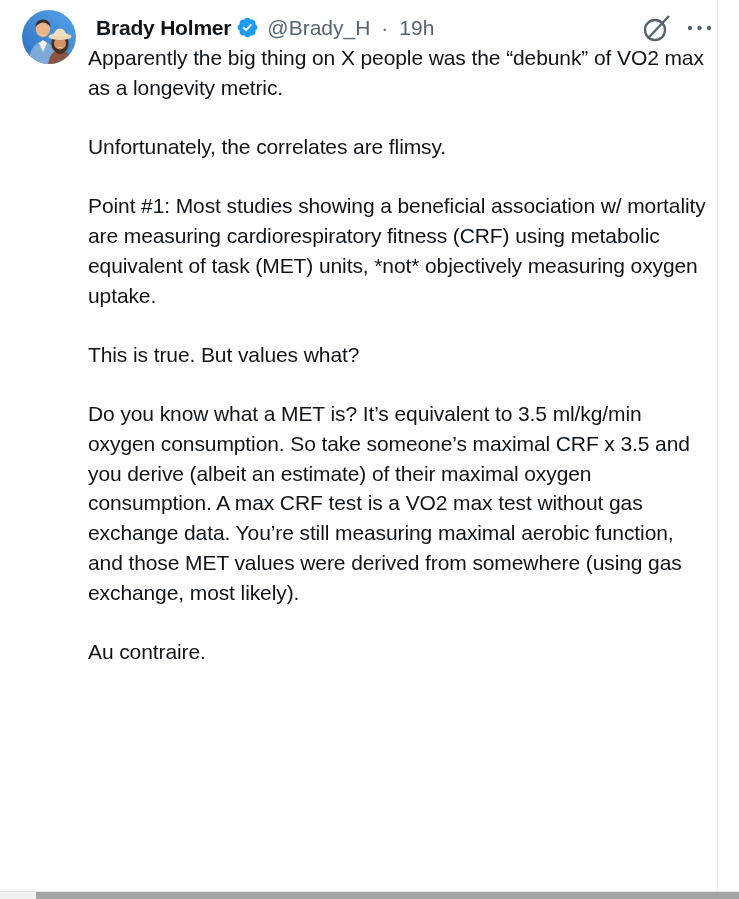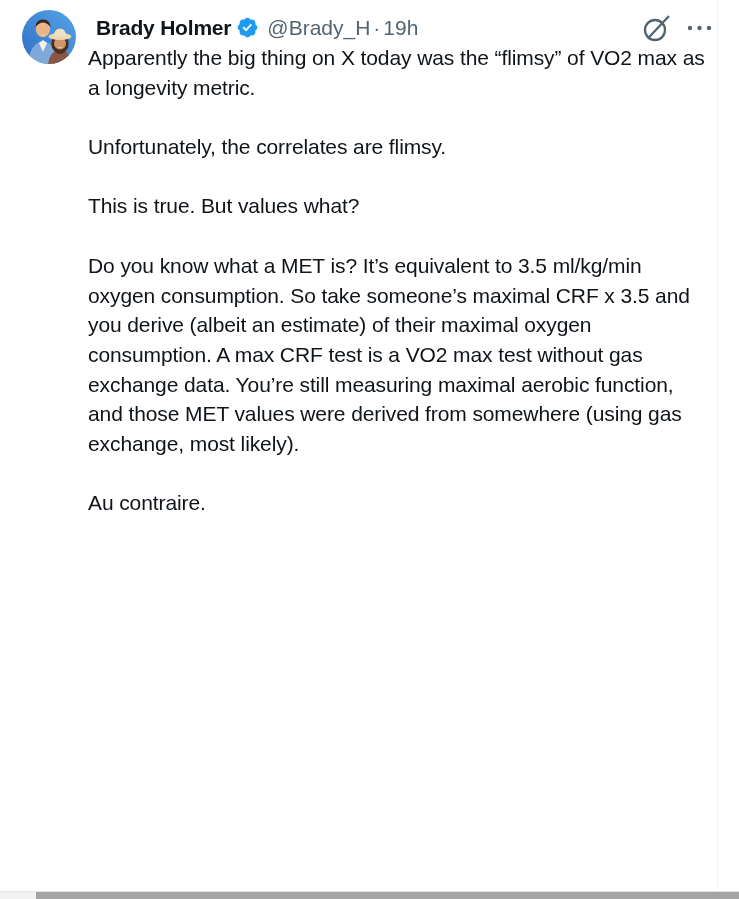--- a/index.html
+++ b/index.html
@@ -59,21 +59,21 @@
     display: inline-flex;
     align-items: center;
   }
   .handle-group {
     margin-left: 8px;
     font-size: 21px;
     font-weight: 400;
     color: #536471;
     display: inline-flex;
     align-items: center;
-    gap: 3px;
+    gap: 11px;
   }
   .handle { cursor: pointer; }
   .header-icons {
     margin-left: auto;
     display: flex;
     align-items: center;
     gap: 16px;
   }
   .icon-btn {
     background: none;
@@ -167,22 +167,23 @@
             <svg width="25" height="6" viewBox="0 0 25 6">
               <circle cx="3" cy="3" r="2.2" fill="#536471"></circle>
               <circle cx="12.5" cy="3" r="2.2" fill="#536471"></circle>
               <circle cx="22" cy="3" r="2.2" fill="#536471"></circle>
             </svg>
           </button>
         </span>
       </div>
 
       <div class="tweet-text">
-          <p>Apparently the big thing on X today was the “flimsy” of VO2 max as a longevity metric.</p>
+          <p>Apparently the big thing on X people was the “debunk” of VO2 max as a longevity metric.</p>
           <p>Unfortunately, the correlates are flimsy.</p>
+          <p>Point #1: Most studies showing a beneficial association w/ mortality are measuring cardiorespiratory fitness (CRF) using metabolic equivalent of task (MET) units, *not* objectively measuring oxygen uptake.</p>
           <p>This is true. But values what?</p>
           <p>Do you know what a MET is? It’s equivalent to 3.5 ml/kg/min oxygen consumption. So take someone’s maximal CRF x 3.5 and you derive (albeit an estimate) of their maximal oxygen consumption. A max CRF test is a VO2 max test without gas exchange data. You’re still measuring maximal aerobic function, and those MET values were derived from somewhere (using gas exchange, most likely).</p>
           <p>Au contraire.</p>
         </div>
     </div>
   </div>
 
   <div class="hscrollbar">
     <div class="hscrollbar-thumb"></div>
   </div>

